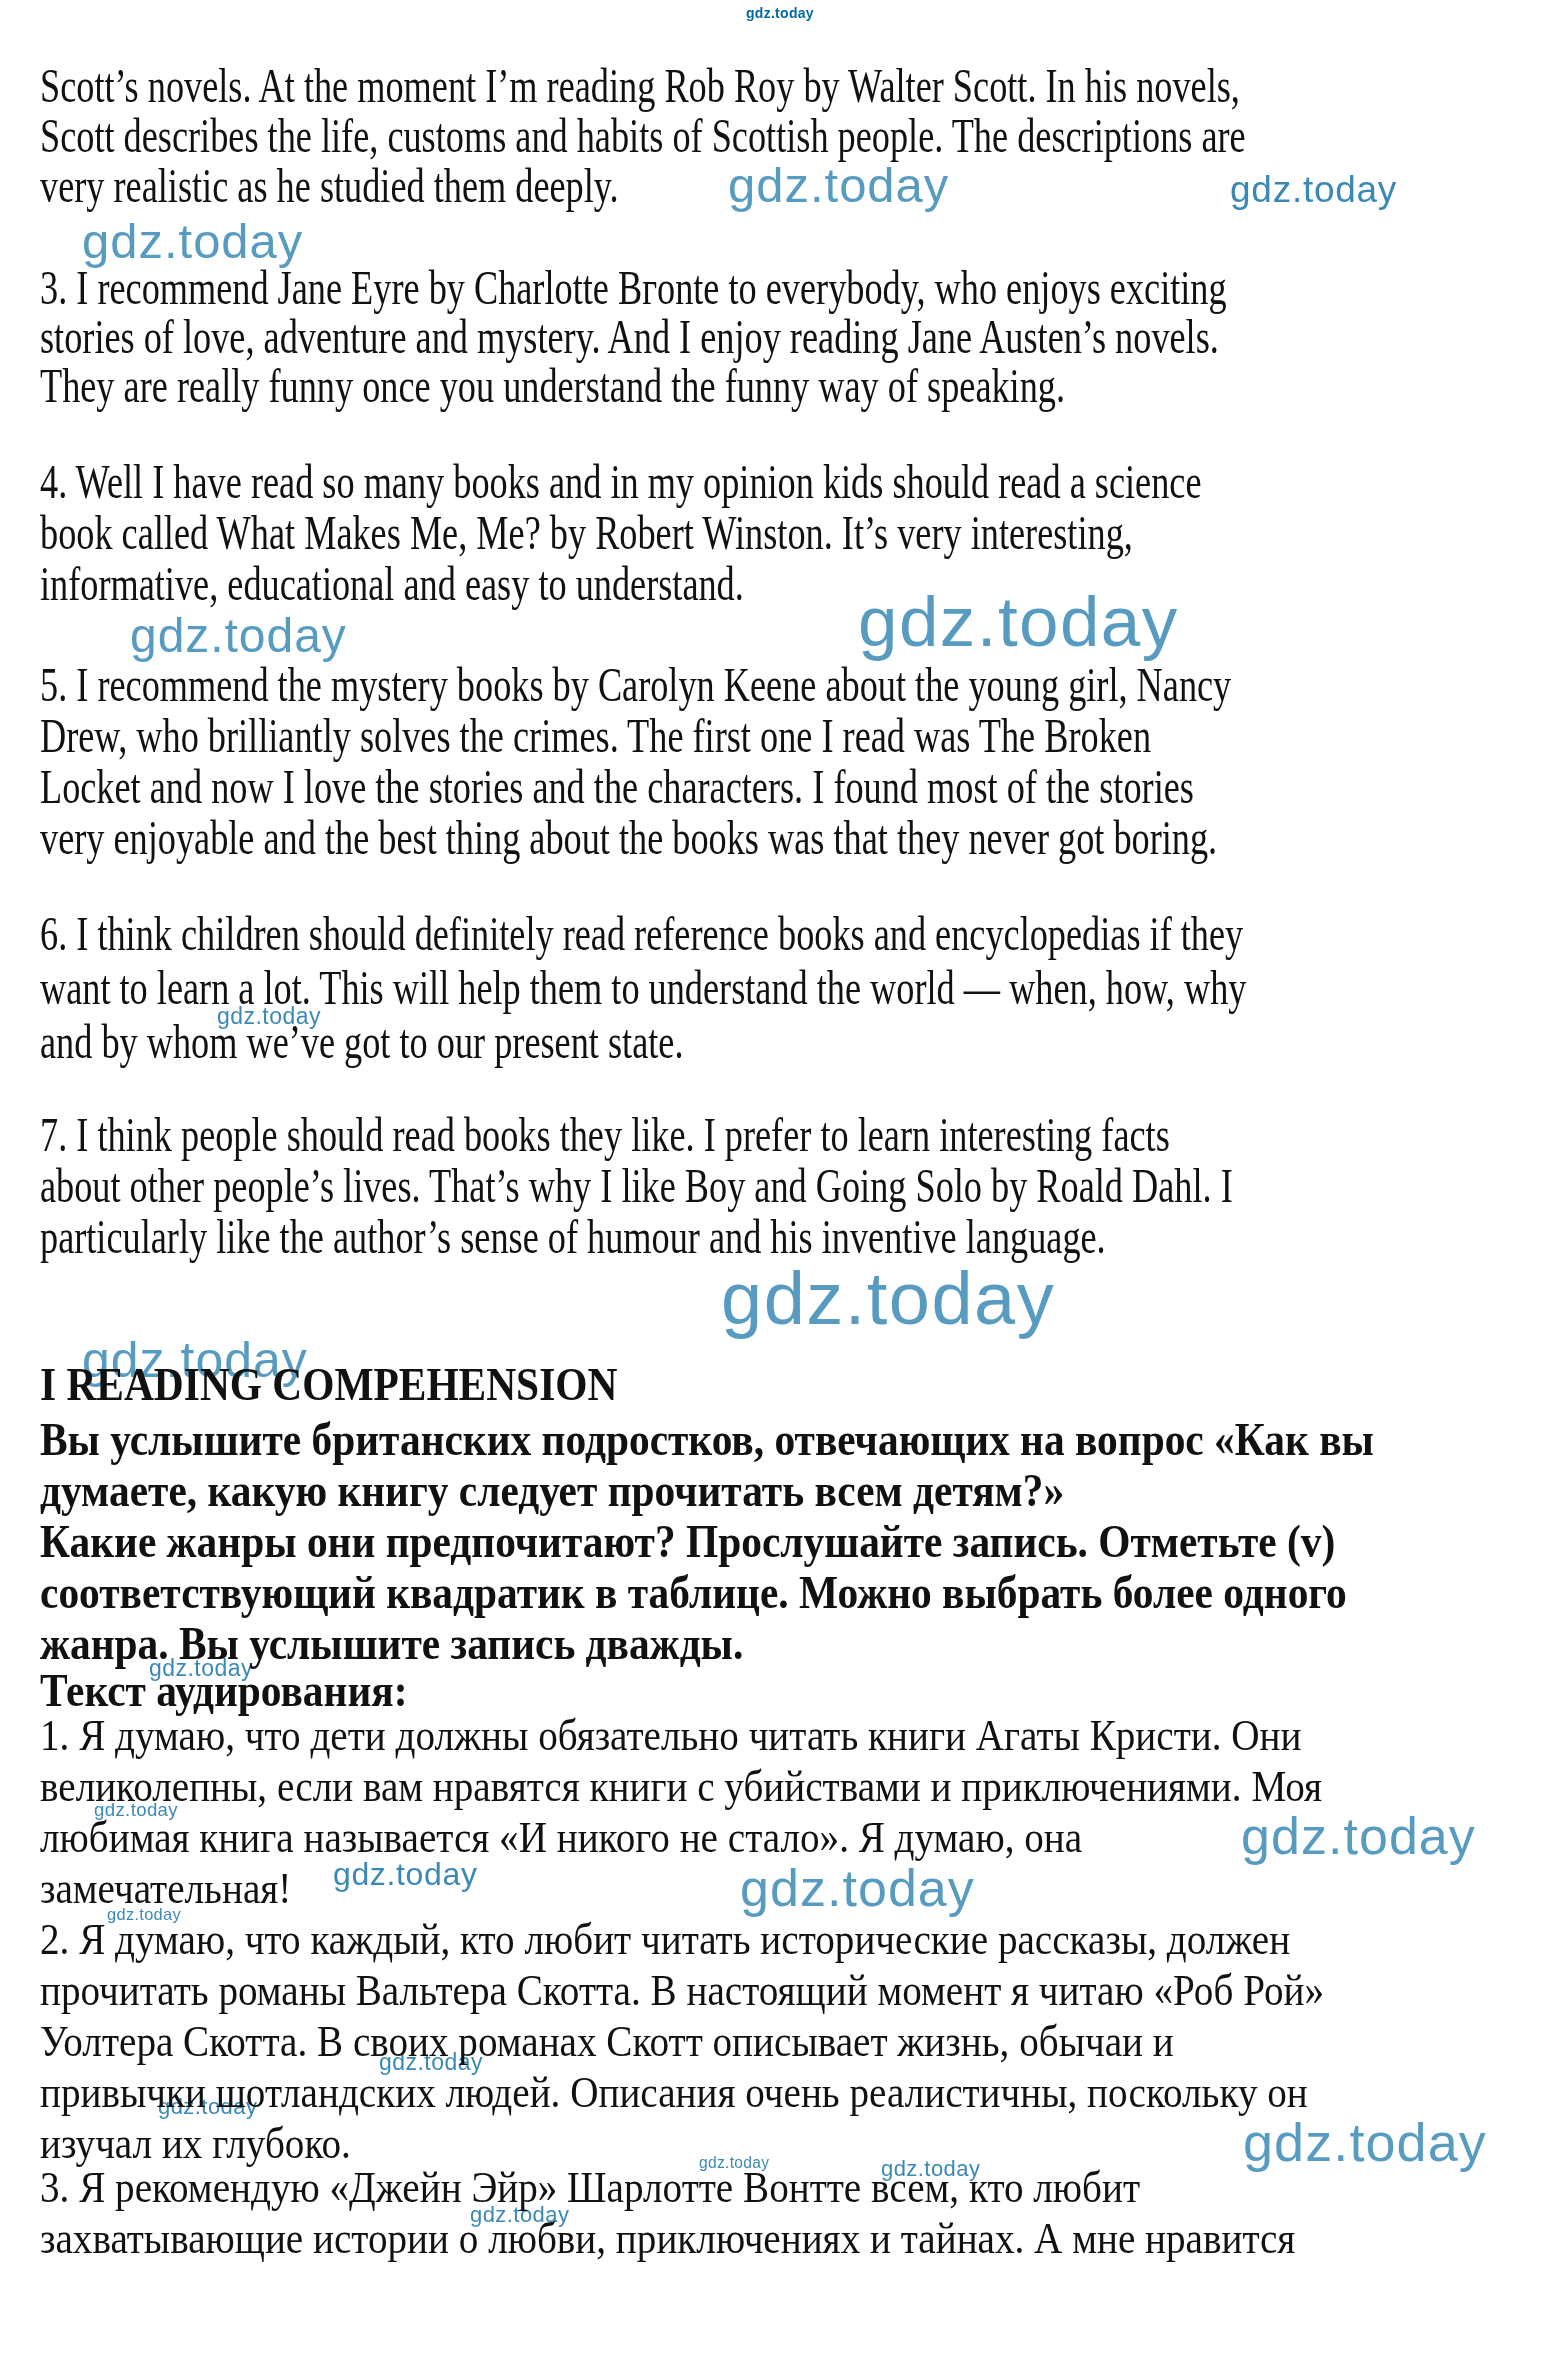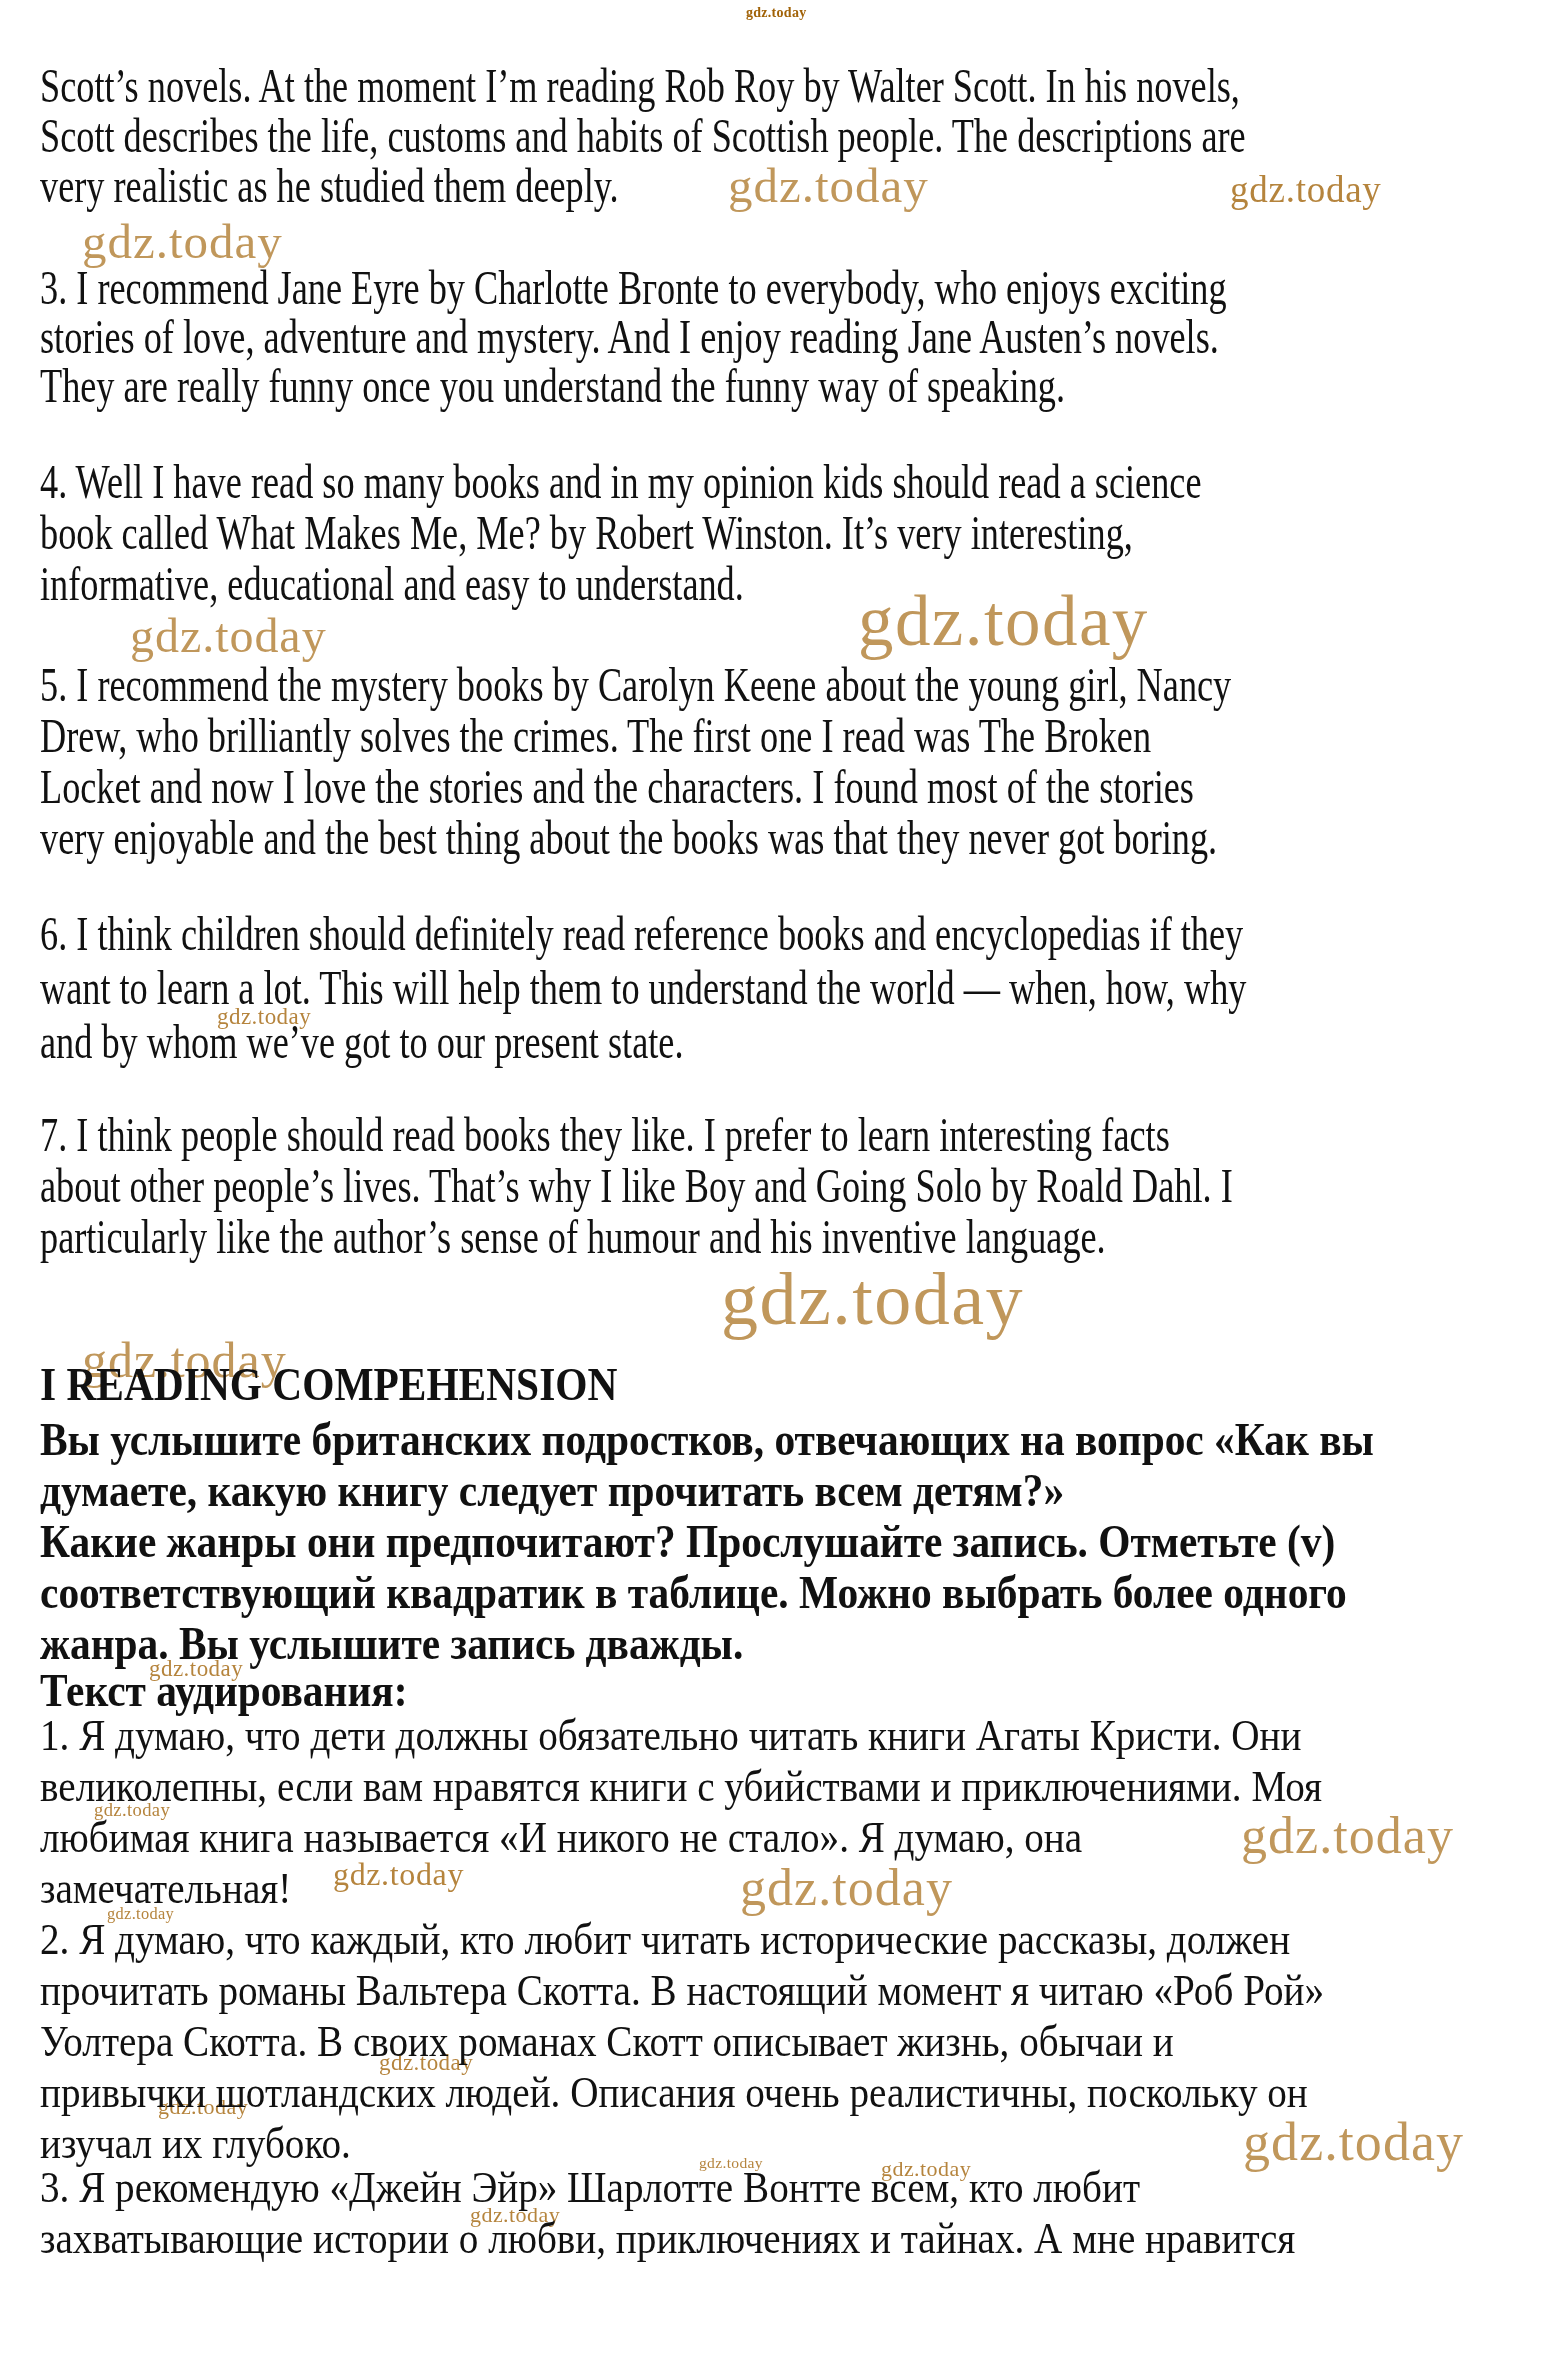--- a/index.html
+++ b/index.html
@@ -29,22 +29,22 @@
   .b-p7{top:1109px;line-height:51px;}
   .b-heading{top:1359px;}
   .b-task{top:1414px;}
   .b-audio{top:1665px;}
   .b-r1{top:1710px;line-height:51px;}
   .b-r2{top:1914px;}
   .b-r3{top:2162px;}
   
   .wm{
     position:absolute;
-    font-family:Liberation Serif, serif;
-    color:#a16207;
+    font-family:Liberation Sans, sans-serif;
+    color:#0369a1;
     opacity:.78;
     letter-spacing:.02em;
     white-space:nowrap;
     line-height:1;
   }
   .wm-big{opacity:.66;}
   .wm-blue{opacity:1;font-weight:bold;}
   .w1{left:746px;top:6px;font-size:14px;}
   .w2{left:728px;top:161px;font-size:49px;}
   .w3{left:1230px;top:171px;font-size:37px;}

